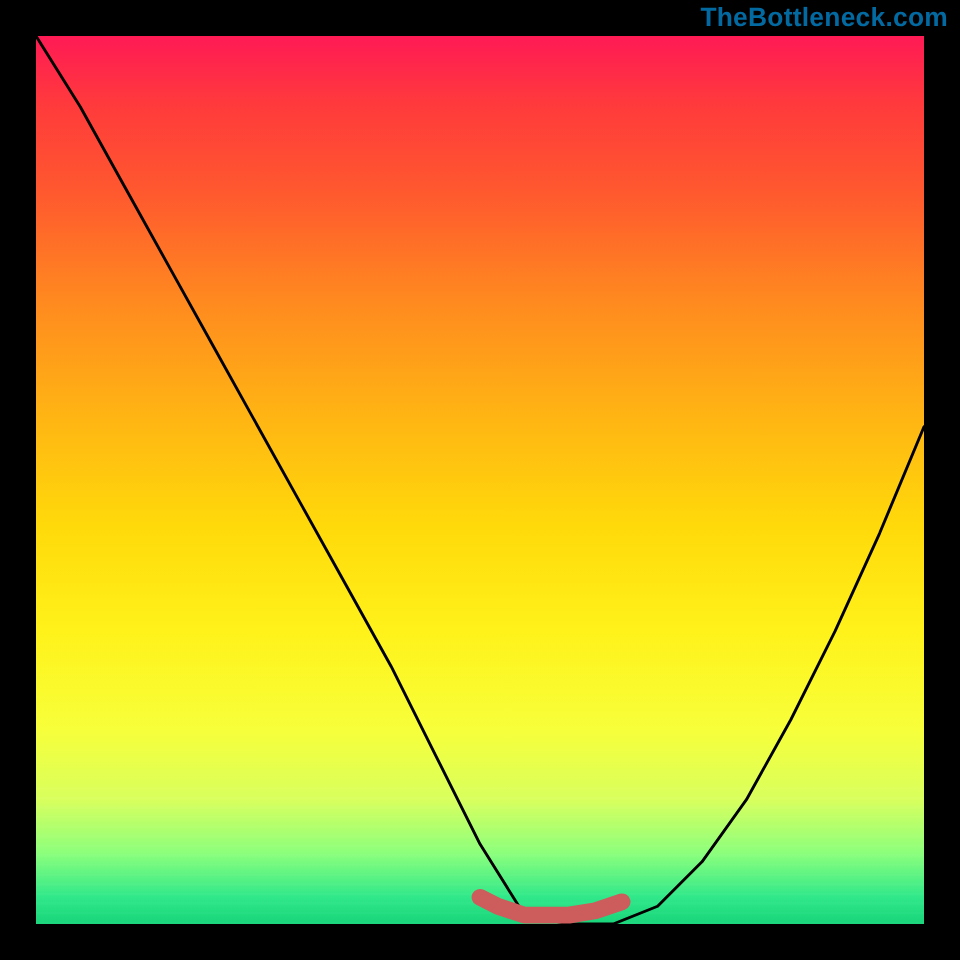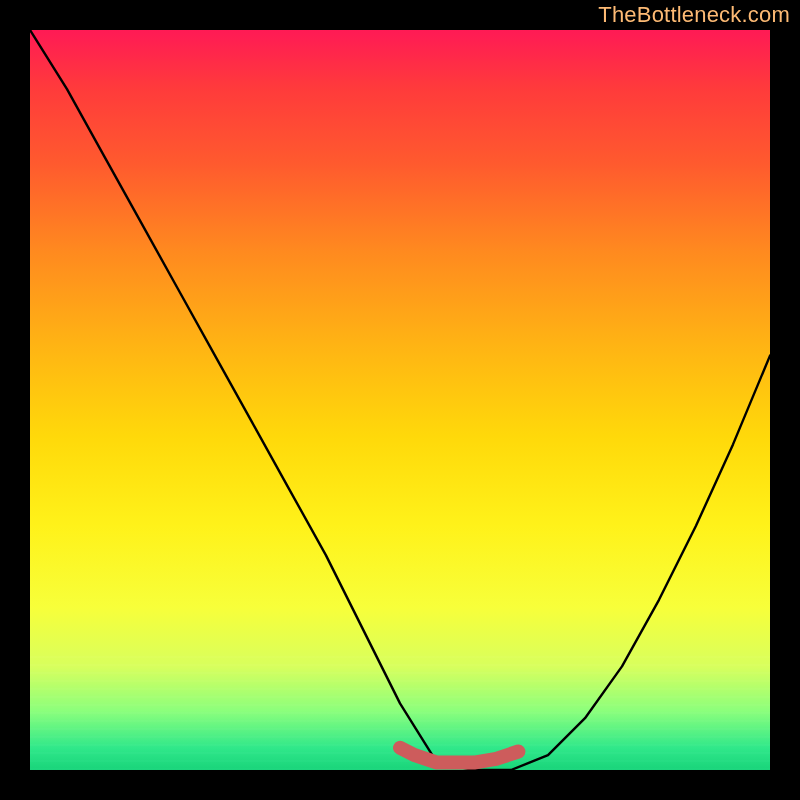--- a/index.html
+++ b/index.html
@@ -14,23 +14,23 @@
   .frame {
     position: relative;
     width: 800px;
     height: 800px;
     background: #000;
   }
   .watermark {
     position: absolute;
     top: 2px;
     right: 10px;
-    color: #fdba74;
+    color: #0369a1;
     font-size: 22px;
-    font-weight: 400;
+    font-weight: 700;
     letter-spacing: 0.2px;
     z-index: 50;
   }
   .plot {
     position: absolute;
     left: 30px;
     top: 30px;
     width: 740px;
     height: 740px;
     background: linear-gradient(

